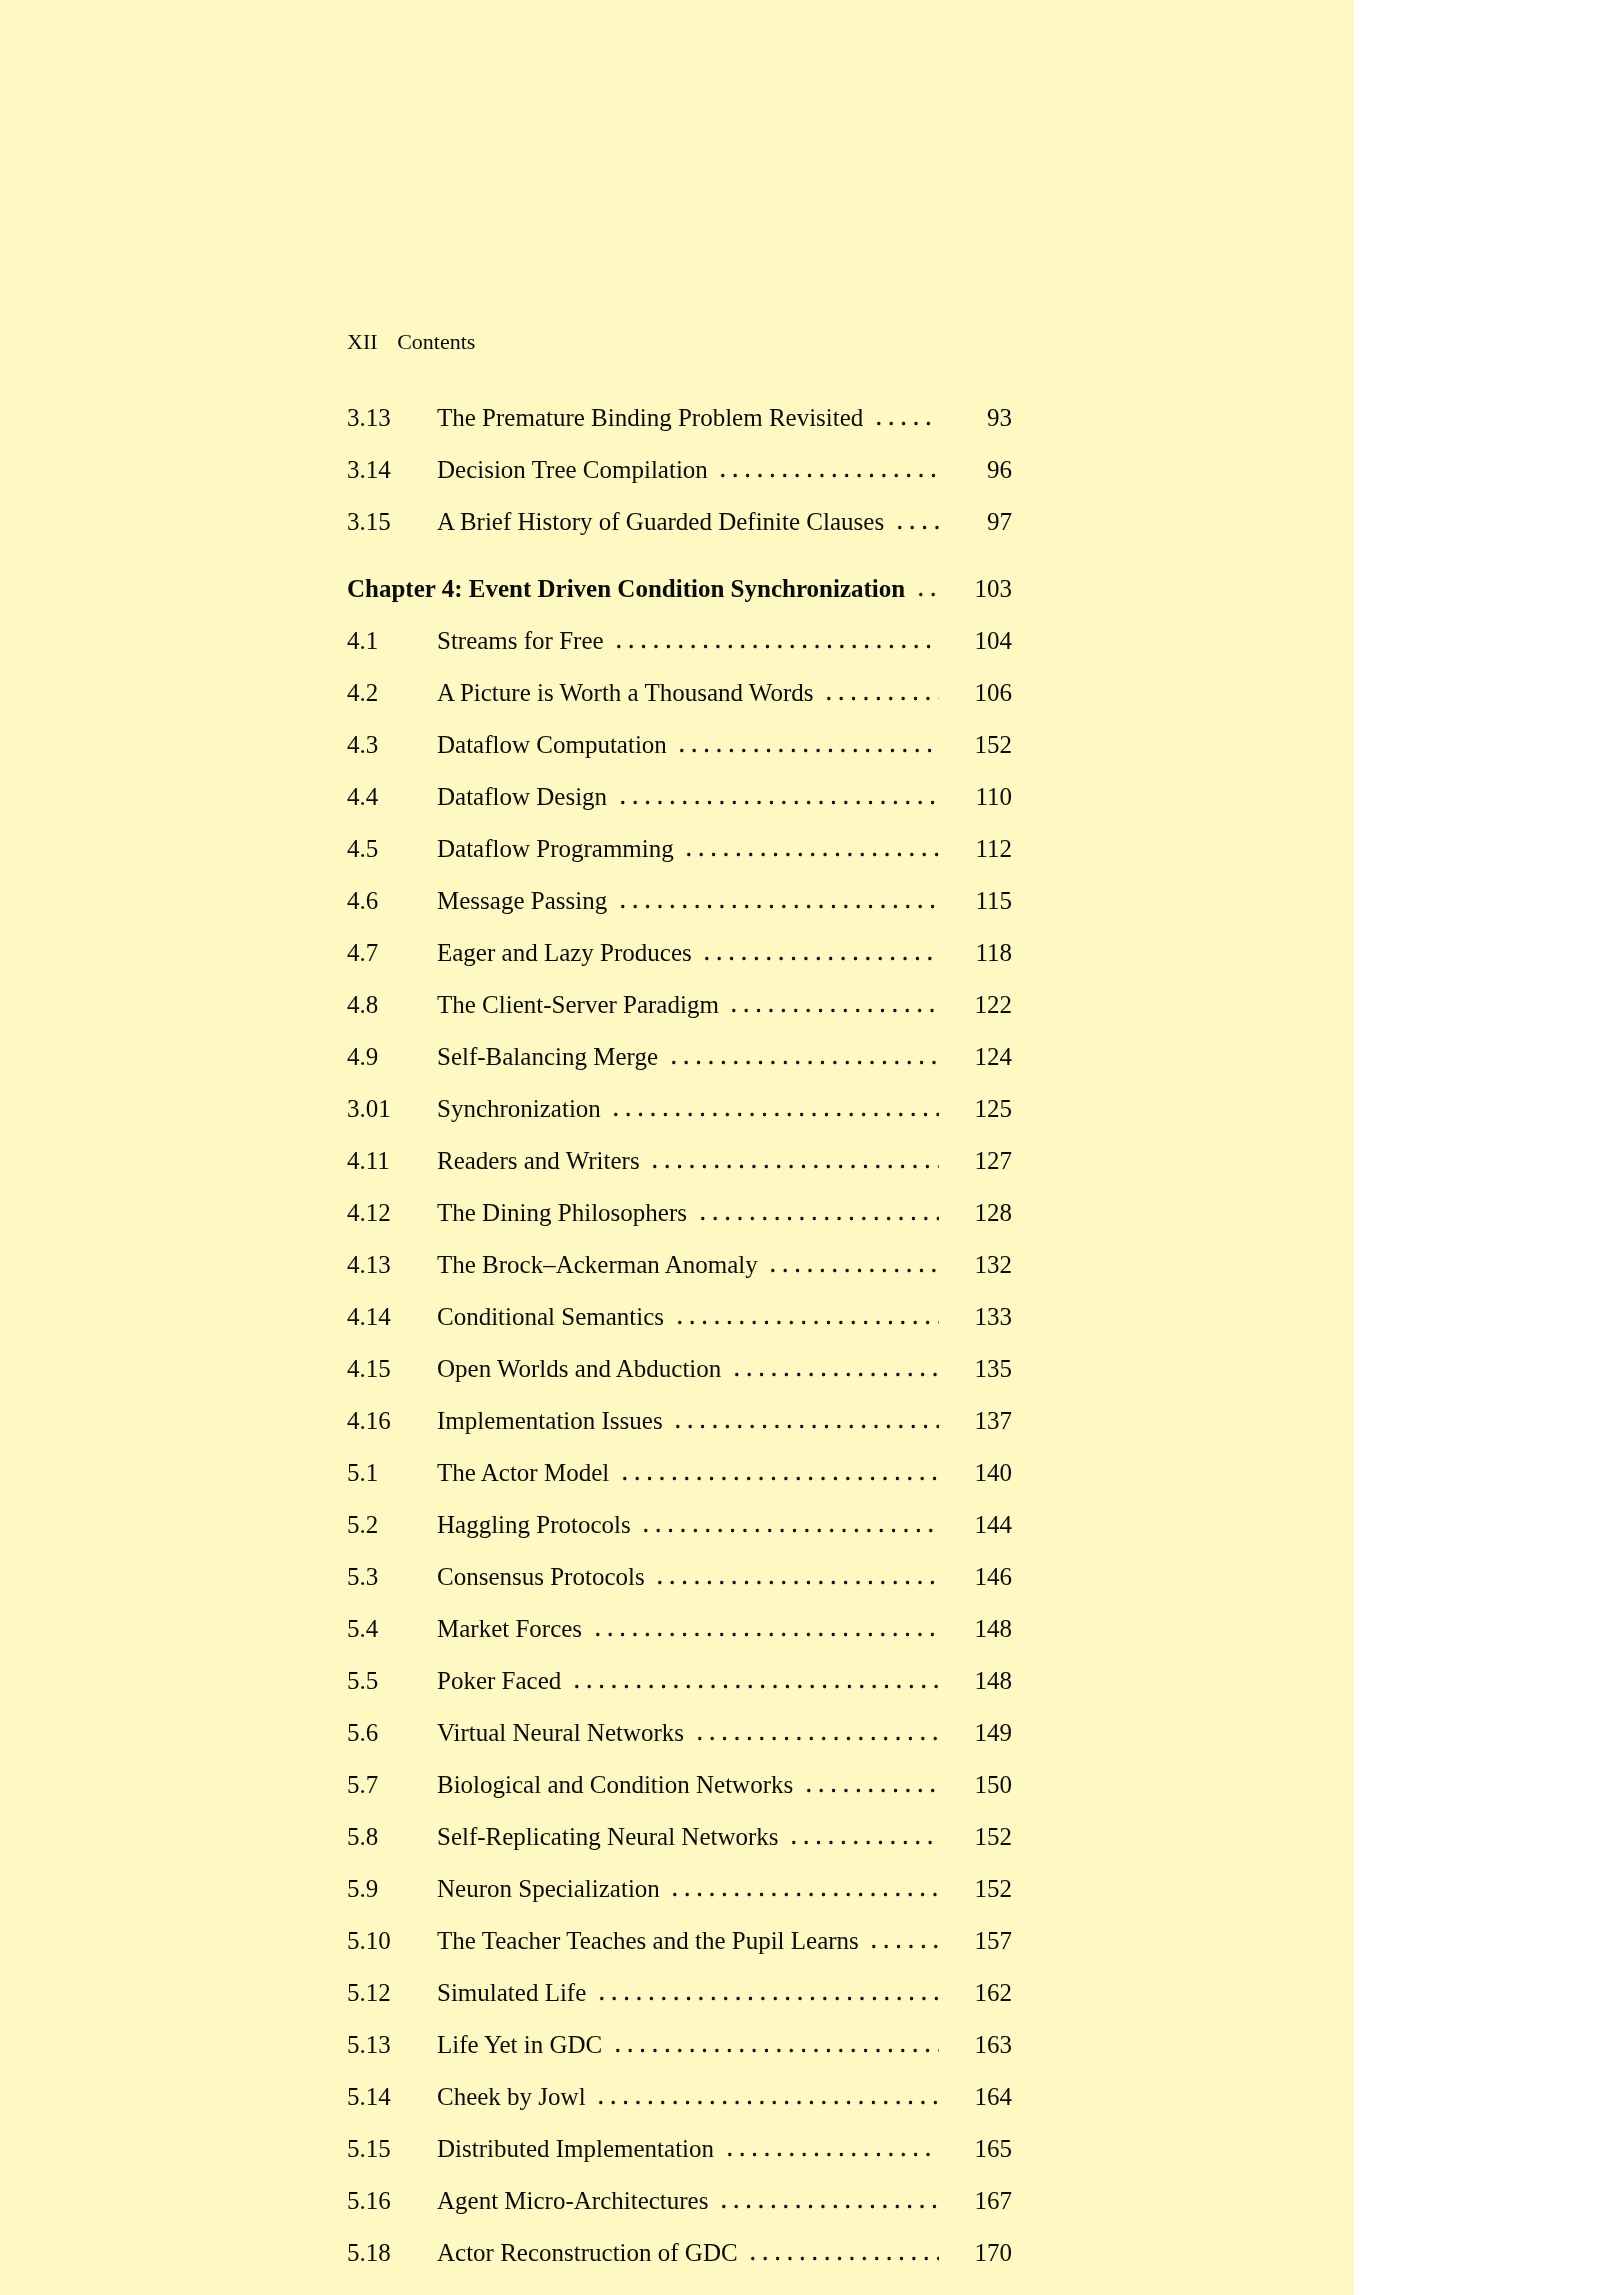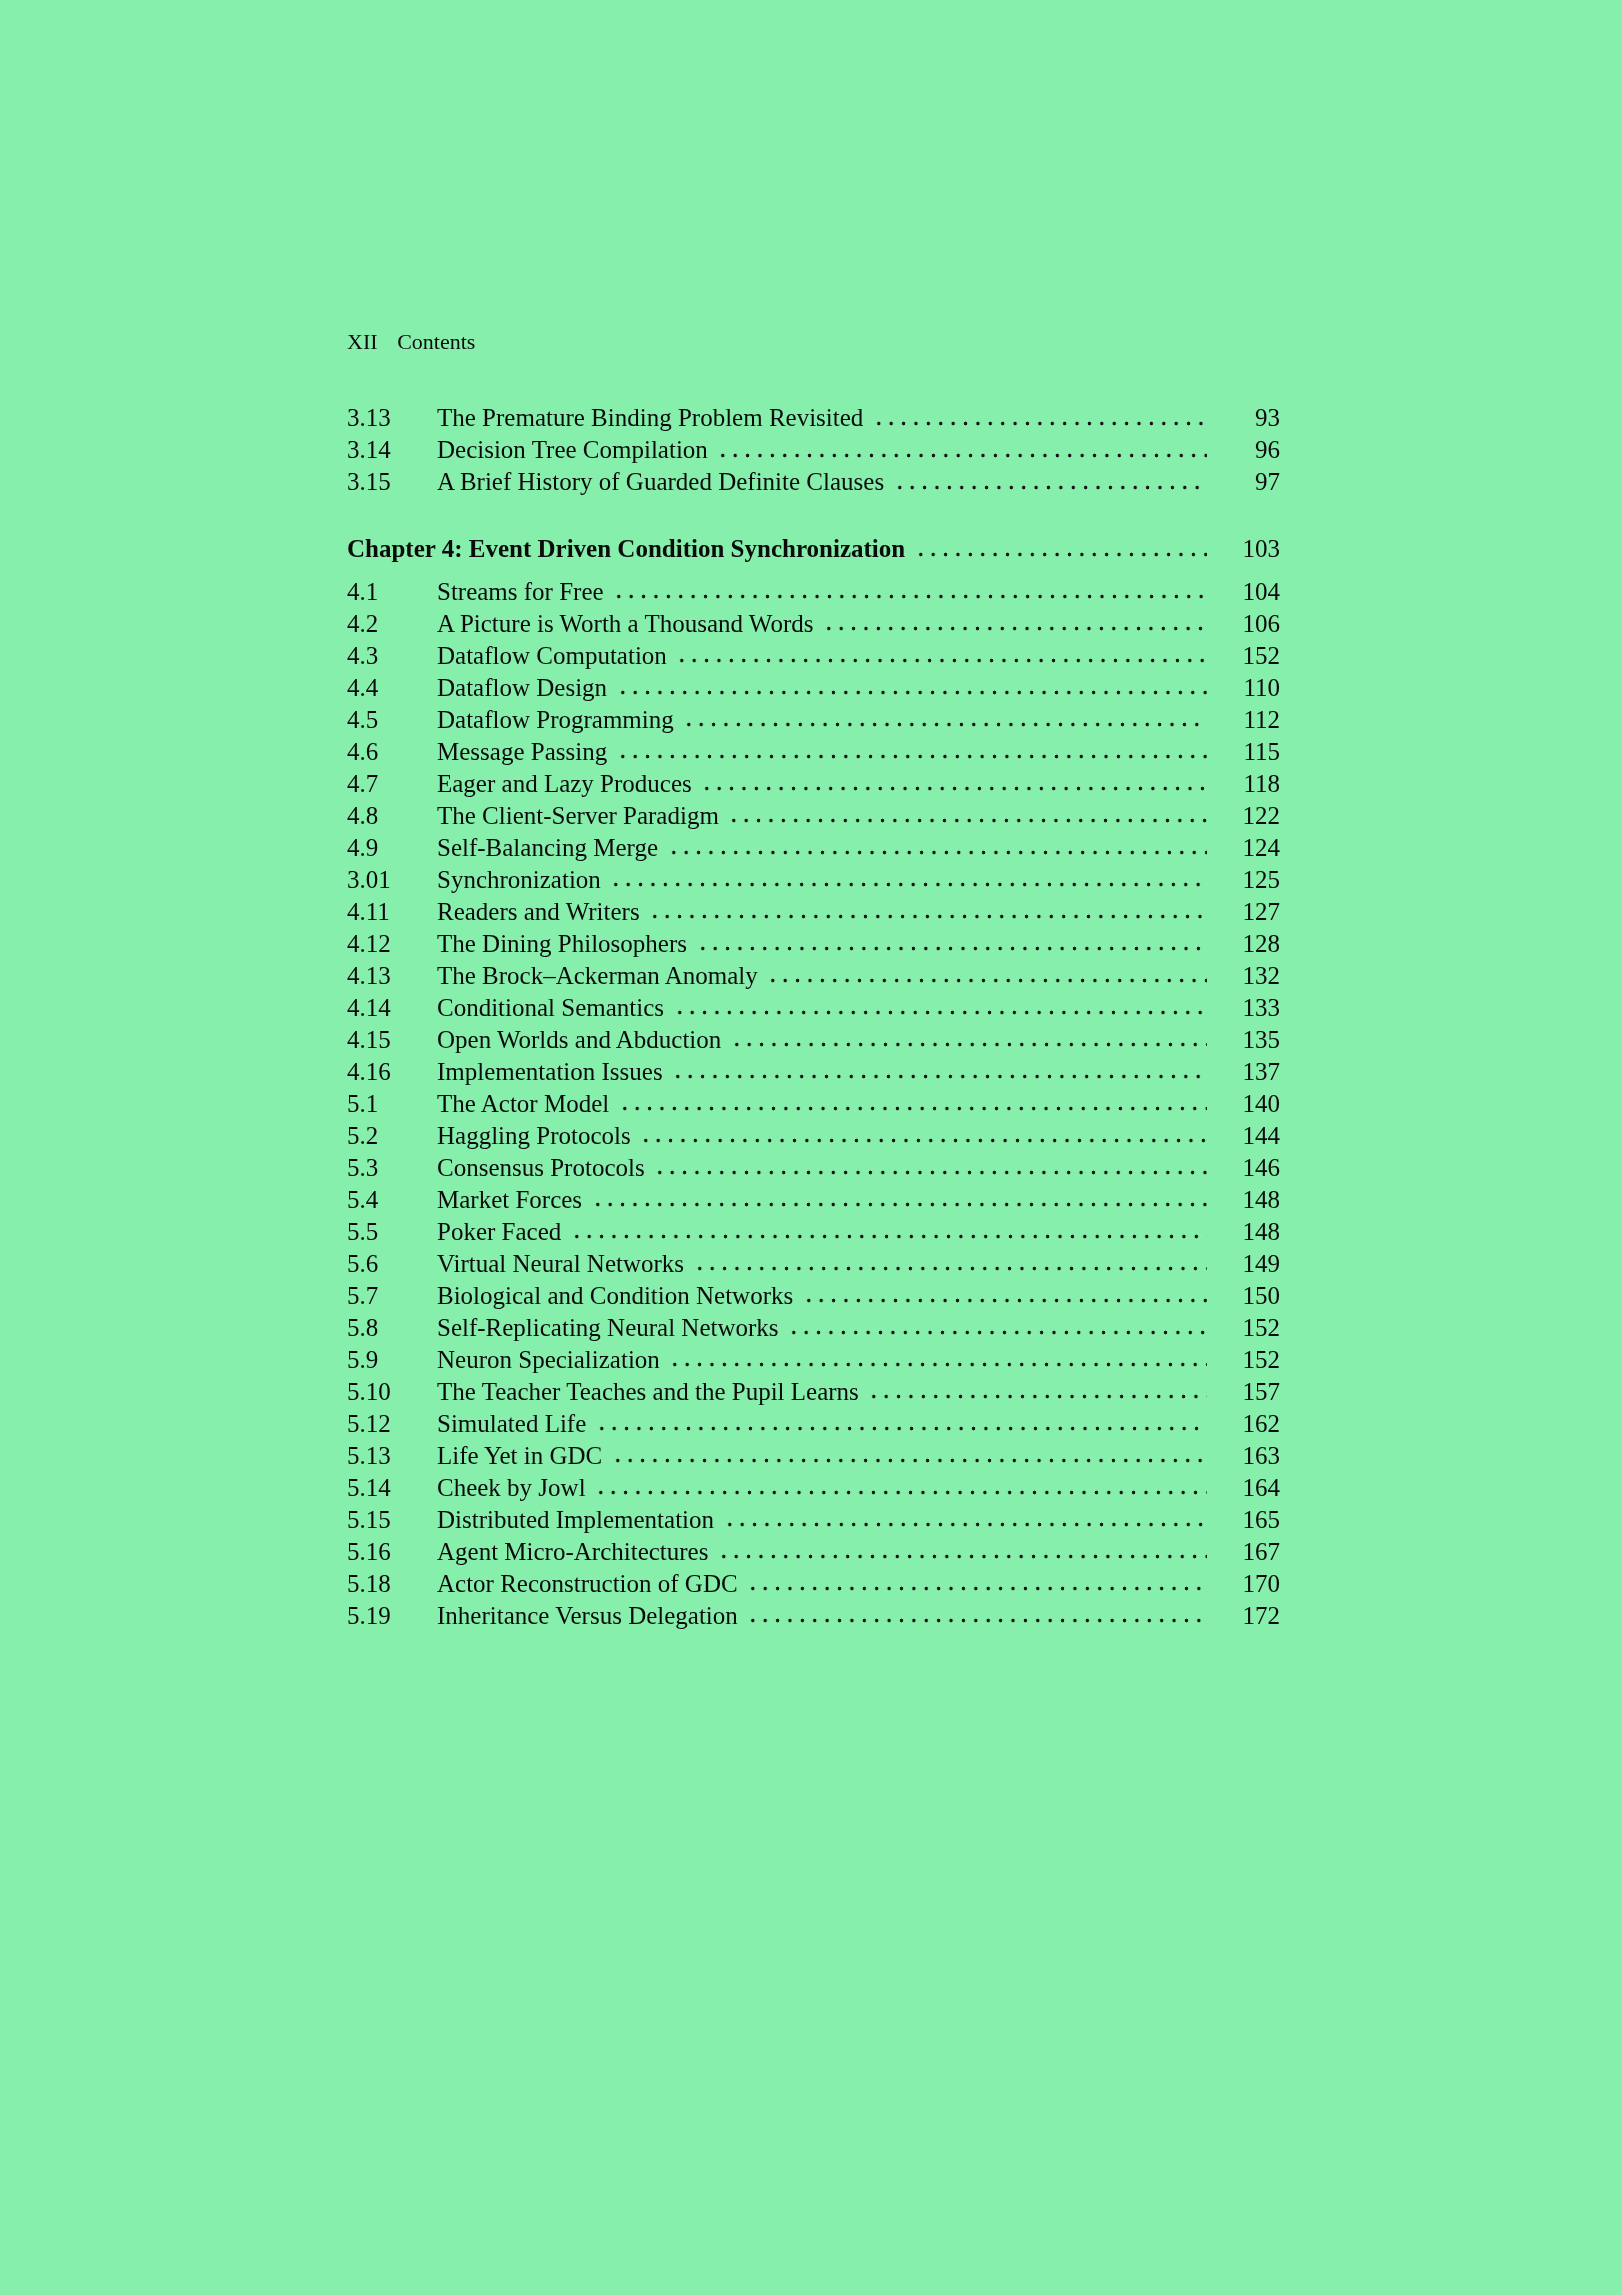--- a/index.html
+++ b/index.html
@@ -1,23 +1,23 @@
 <!DOCTYPE html>
 <html style="font-size:10.5px"><head>
 <meta charset="utf-8">
 <style>
   html, body {
     margin: 0;
     padding: 0;
     background: #ffffff;
   }
   .page {
-    width: 1622px;
+    width: 1354px;
     height: 2295px;
-    background: #86efac;
+    background: #fef9c3;
     box-sizing: border-box;
     padding: 327px 342px 4px 347px;
     font-family: "Liberation Serif", "DejaVu Serif", serif;
     color: #0b0b0b;
     overflow: hidden;
   }
   .page-header {
     font-size: 22px;
     line-height: 29px;
   }
@@ -25,20 +25,21 @@
     margin-left: 19.6px;
   }
   .toc {
     margin-top: 46px;
     font-size: 25px;
     line-height: 32px;
   }
   .toc-row {
     display: flex;
     align-items: baseline;
+    margin-top: 20px;
   }
   .entry-num {
     flex: 0 0 90px;
     width: 90px;
   }
   .entry-title {
     white-space: nowrap;
   }
   .heading-row {
     margin-top: 35px;

